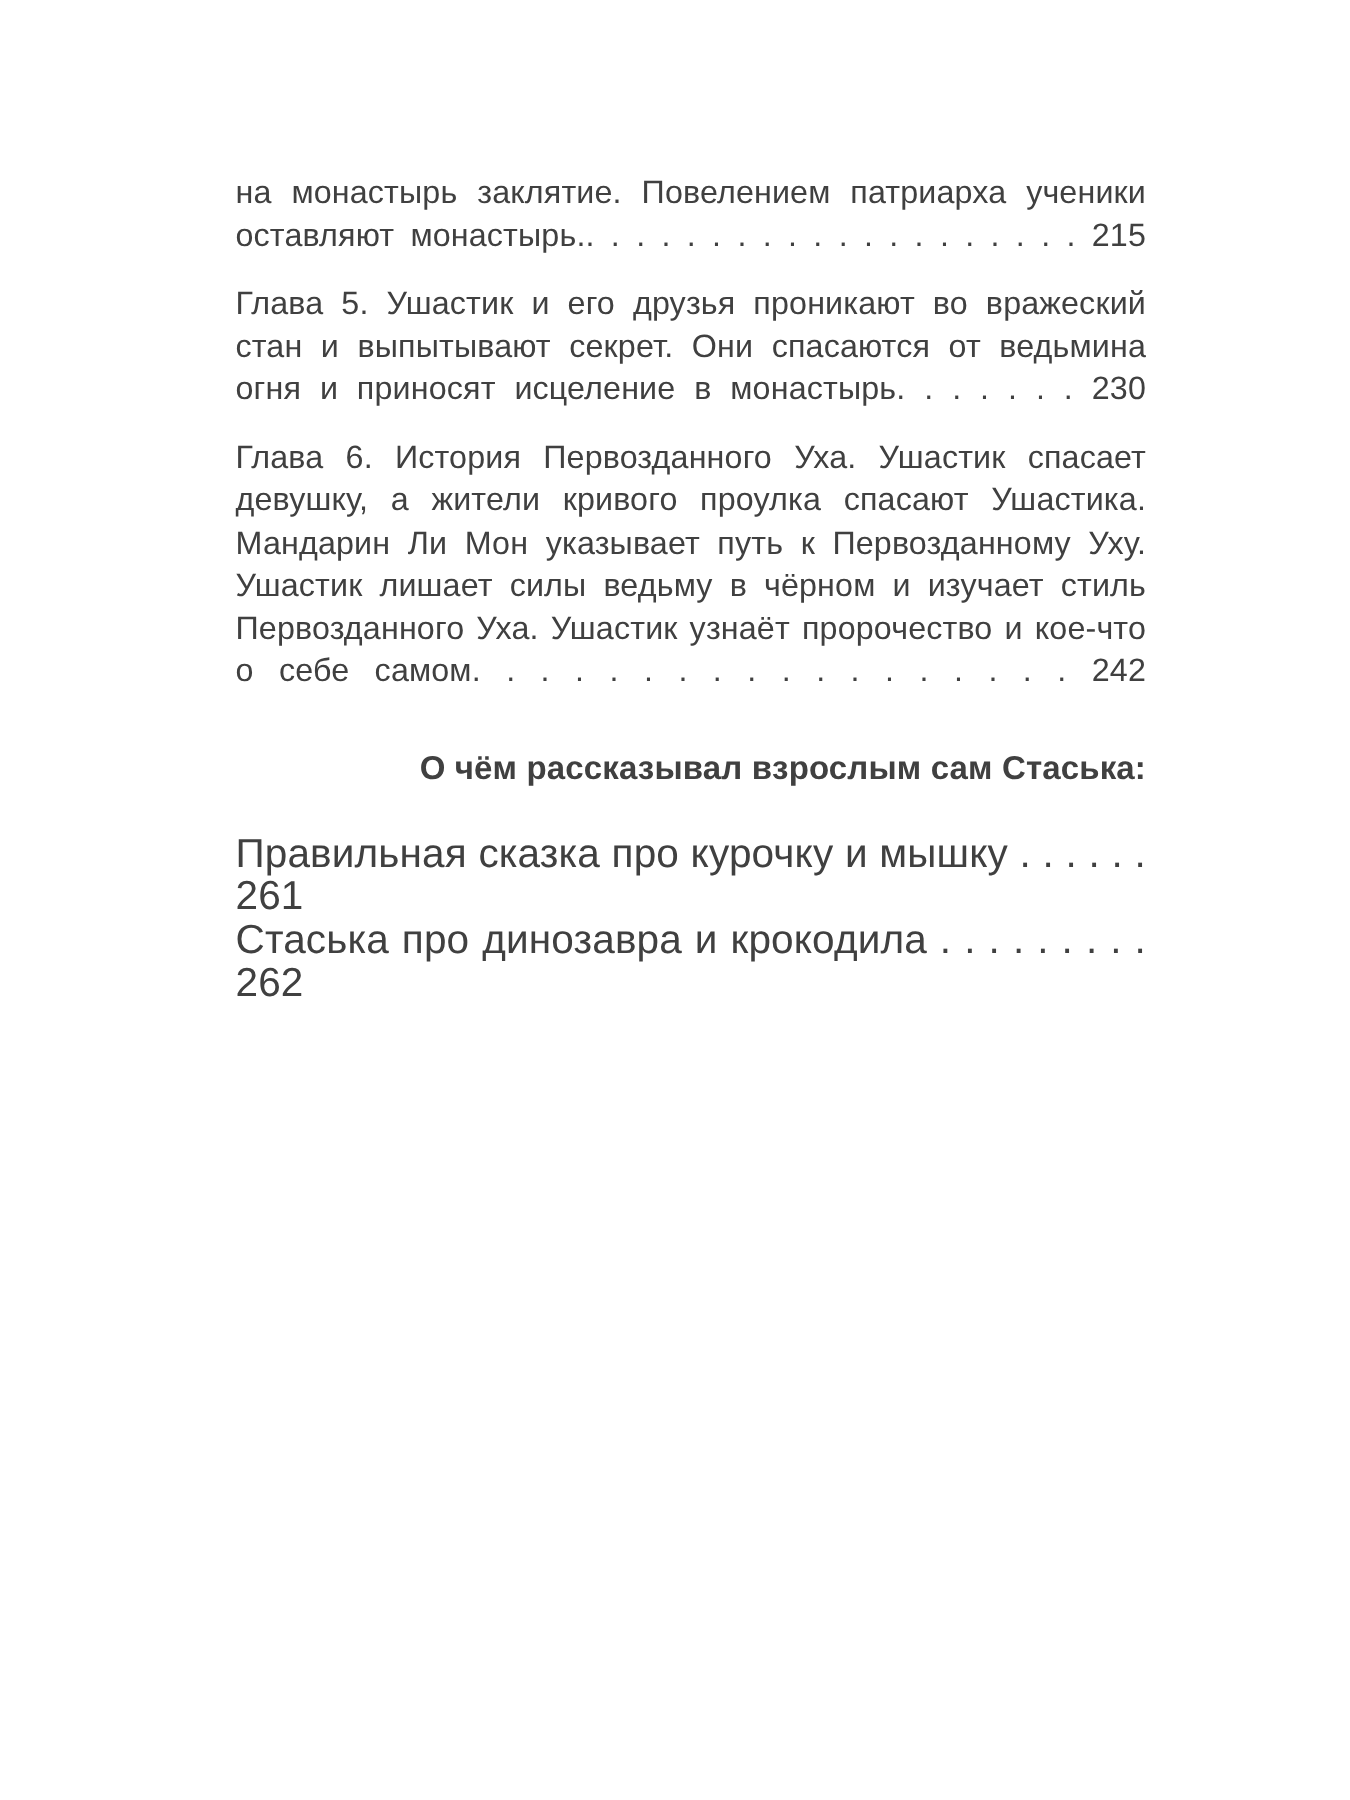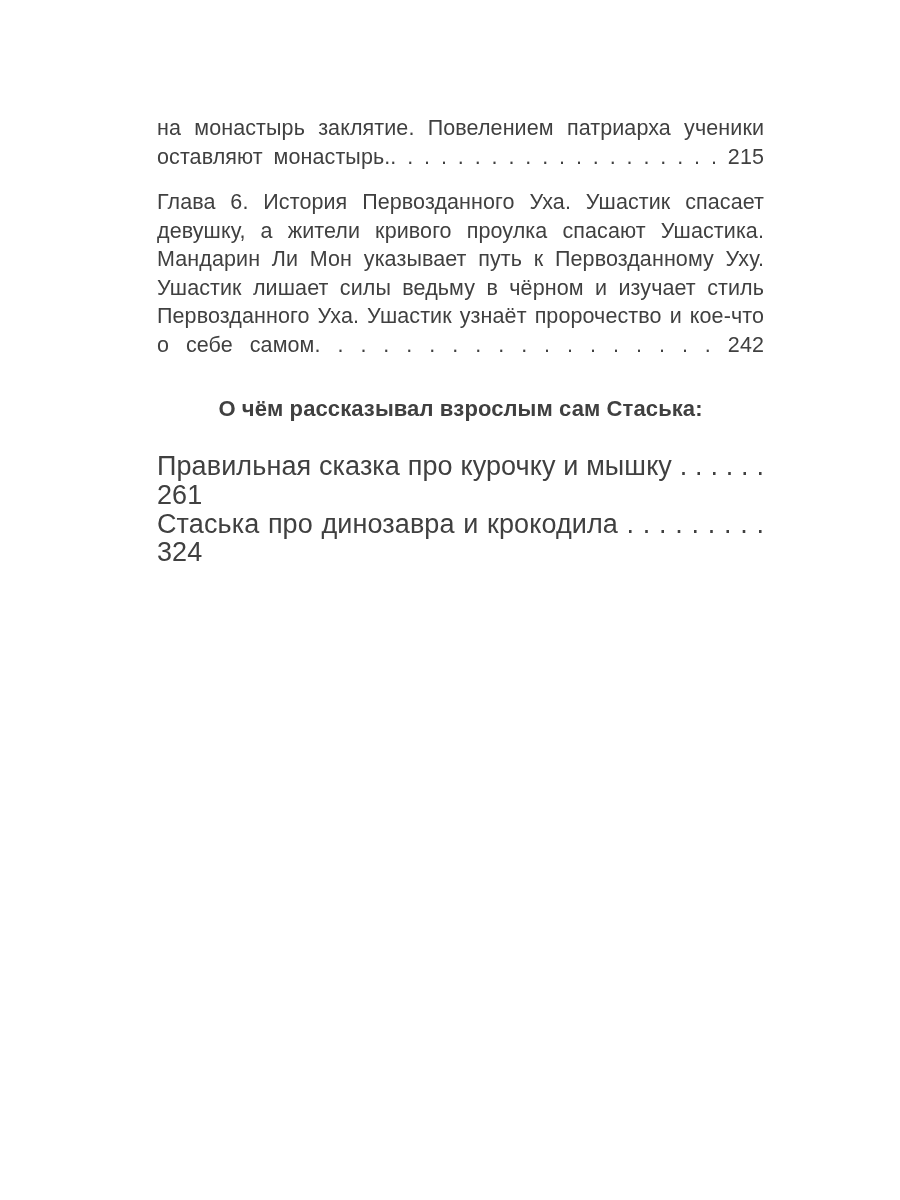--- a/index.html
+++ b/index.html
@@ -38,44 +38,45 @@
     white-space: normal;
   }
   p.toc-entry .page-num {
     white-space: nowrap;
   }
   h2.section-heading {
     margin: 36px 0 29px 0;
     font-size: 22px;
     line-height: 28px;
     font-weight: 700;
-    text-align: center;
+    text-align: right;
     letter-spacing: 0.1px;
   }
   p.story-entry {
     margin: 0 0 0.5px 0;
     font-size: 27px;
     line-height: 28.5px;
     font-weight: 400;
     text-align: justify;
     text-align-last: justify;
     letter-spacing: 0.1px;
   }
 </style>
 </head>
 <body>
 
 <div class="page">
   <div class="content">
 
     <p class="toc-entry"><span>на монастырь заклятие. Повелением патриарха ученики оставляют монастырь..</span> <span class="dots">. . . . . . . . . . . . . . . . . . .</span> <span class="page-num">215</span></p>
 
+    <p class="toc-entry"><span>Глава 5. Ушастик и его друзья проникают во вражеский стан и выпытывают секрет. Они спасаются от ведьмина огня и приносят исцеление в монастырь.</span> <span class="dots">. . . . . .</span> <span class="page-num">230</span></p>
 
     <p class="toc-entry"><span>Глава 6. История Первозданного Уха. Ушастик спасает девушку, а жители кривого проулка спасают Ушастика. Мандарин Ли Мон указывает путь к Первозданному Уху. Ушастик лишает силы ведьму в чёрном и изучает стиль Первозданного Уха. Ушастик узнаёт пророчество и кое-что о себе самом.</span> <span class="dots">. . . . . . . . . . . . . . . . .</span> <span class="page-num">242</span></p>
 
     <h2 class="section-heading">О чём рассказывал взрослым сам Стаська:</h2>
 
     <p class="story-entry"><span>Правильная сказка про курочку и мышку</span> <span class="dots">. . . . . .</span> <span class="page-num">261</span></p>
 
-    <p class="story-entry"><span>Стаська про динозавра и крокодила</span> <span class="dots">. . . . . . . . .</span> <span class="page-num">324</span></p>
+    <p class="story-entry"><span>Стаська про динозавра и крокодила</span> <span class="dots">. . . . . . . . .</span> <span class="page-num">262</span></p>
 
   </div>
 </div>
 
 </body></html>

